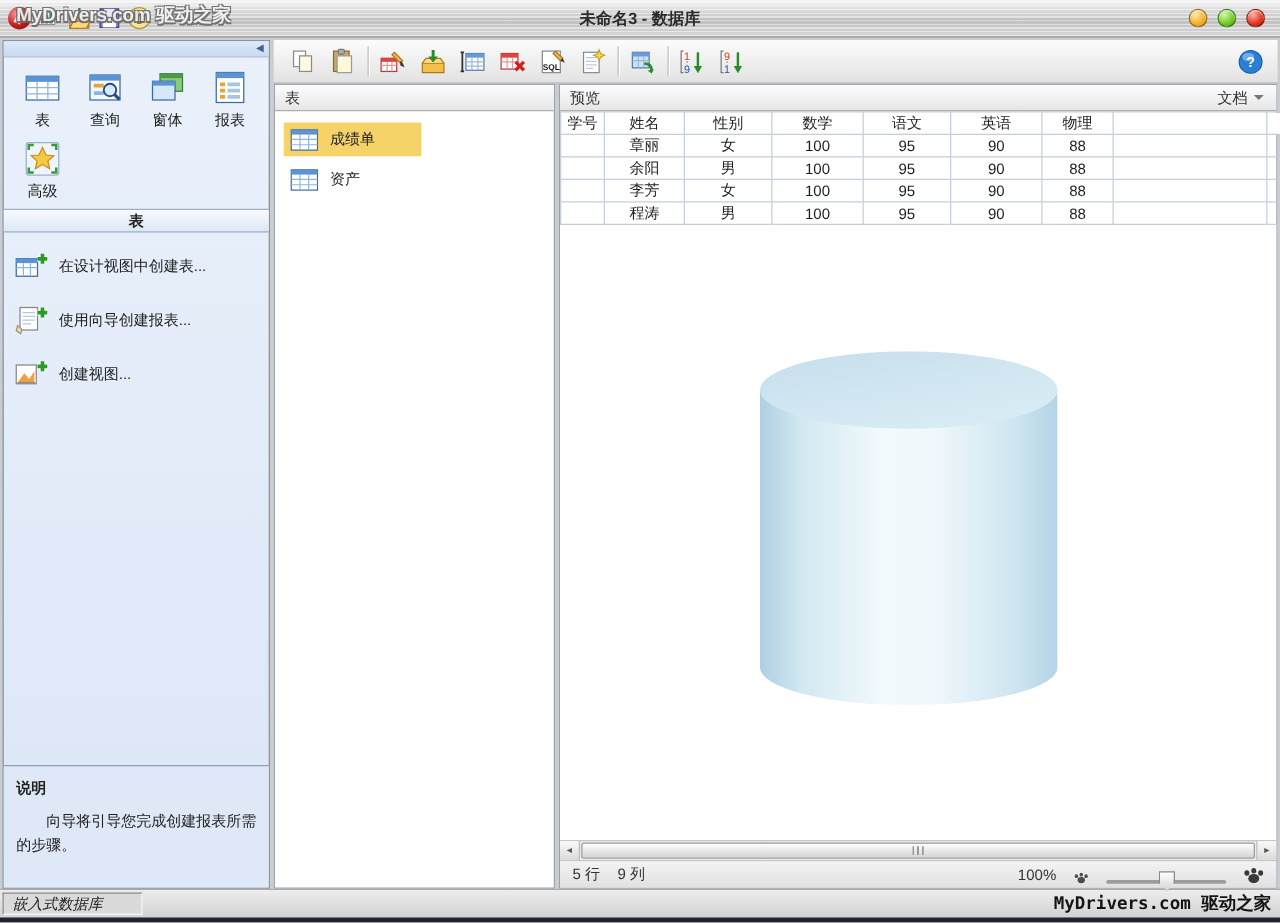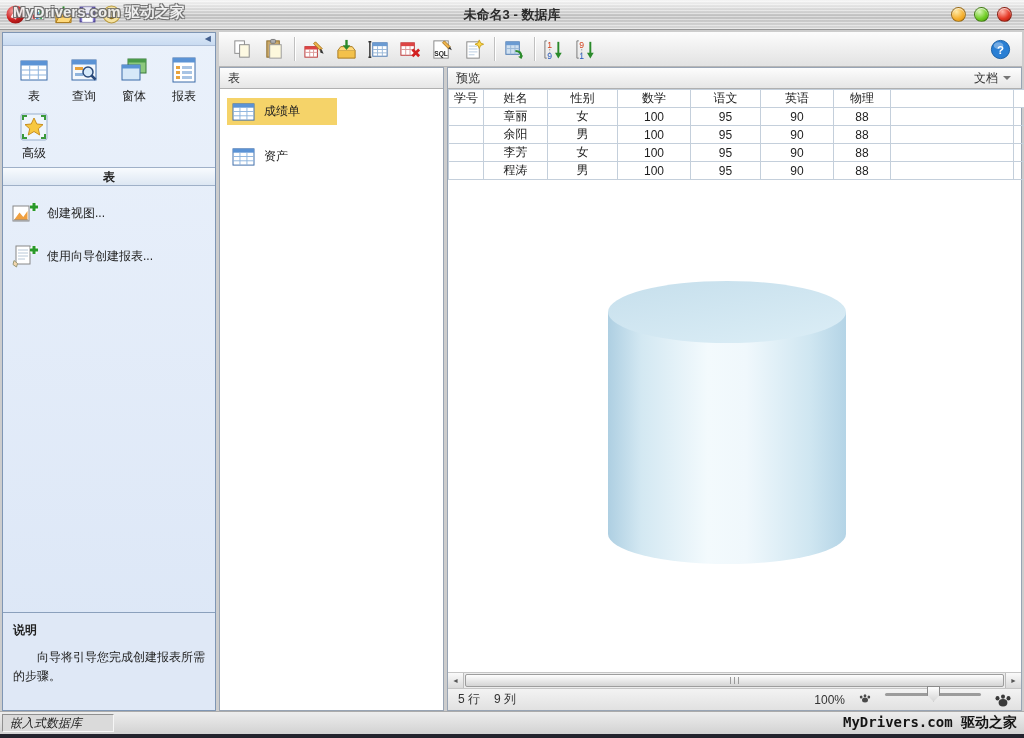--- a/index.html
+++ b/index.html
@@ -79,21 +79,21 @@
   .tool-btn { width:27px; height:27px; display:inline-flex; align-items:center; justify-content:center; border-radius:2px; }
   .tool-btn svg { width:23px; height:23px; }
   .tool-btn.help { margin-left:auto; }
 
   .content-row { flex:1 1 auto; display:flex; gap:3px; min-height:0; padding-bottom:0; }
   .tables-panel { width:225px; flex:0 0 225px; border:1px solid #98a4b4; background:#fff; display:flex; flex-direction:column; }
   .panel-header {
     height:21px; flex:0 0 21px; display:flex; align-items:center; padding:0 8px;
     background:linear-gradient(#fdfdfd,#e6e6e6); border-bottom:1px solid #b0b0b0; color:#333;
   }
-  .table-list { padding:9px 7px; display:flex; flex-direction:column; gap:18px; }
+  .table-list { padding:9px 7px; display:flex; flex-direction:column; gap:5px; }
   .list-item { display:flex; align-items:center; gap:9px; padding:3px 8px 3px 5px; width:max-content; min-width:110px; }
   .list-item.selected { background:#f5d369; }
   .list-item .licon { width:23px; height:21px; display:inline-flex; }
   .list-item .licon svg { width:100%; height:100%; }
 
   .preview-panel { flex:1 1 auto; border:1px solid #98a4b4; background:#fff; display:flex; flex-direction:column; min-width:0; }
   .preview-header { justify-content:space-between; }
   .doc-dd { display:flex; align-items:center; gap:5px; padding-right:2px; }
   .dd-arrow { width:0; height:0; border-left:4px solid transparent; border-right:4px solid transparent; border-top:4px solid #767676; }
 
@@ -118,21 +118,21 @@
     position:absolute; left:1px; right:1px; top:1px; bottom:1px;
     background:linear-gradient(#fefefe,#d4d4d4); border:1px solid #9d9d9d; border-radius:2px;
     display:flex; align-items:center; justify-content:center;
   }
   .hs-grip { width:9px; height:7px; background-image:repeating-linear-gradient(90deg,#9a9a9a 0 1px,rgba(0,0,0,0) 1px 4px); }
 
   .preview-status {
     height:22px; flex:0 0 22px; display:flex; align-items:center; gap:14px;
     padding:0 10px; background:linear-gradient(#f3f3f3,#e1e1e1); border-top:1px solid #c6c6c6; color:#333;
   }
-  .zoomer { margin-left:auto; display:flex; align-items:flex-start; gap:14px; }
+  .zoomer { margin-left:auto; display:flex; align-items:flex-end; gap:14px; }
   .paw { display:inline-flex; }
   .paw.small svg { width:12px; height:10px; }
   .paw.large svg { width:16px; height:14px; }
   .slider-track { width:96px; height:3px; background:#9c9c9c; border-radius:2px; position:relative; }
   .slider-thumb {
     position:absolute; left:42px; top:-7px; width:13px; height:16px;
     background:linear-gradient(#fdfdfd,#d6d6d6); border:1px solid #8a8a8a;
     clip-path:polygon(0 0,100% 0,100% 60%,50% 100%,0 60%);
   }
 
@@ -282,40 +282,52 @@
               </svg>
             </span>
             <div class="nlabel">高级</div>
           </div>
         </div>
       <div class="section-header">表</div>
       <div class="create-list" id="create-list">
           <div class="create-item">
             <span class="cicon" style="display: inline-flex;">
               <svg viewBox="0 0 27 27">
-                <rect x="2" y="6" width="16" height="15" fill="#fff" stroke="#888"></rect>
-                <path d="M3 20l5.5-7.5 3.8 4.6L16.5 11v9z" fill="#f0a040"></path>
-                <path d="M3 20h14" stroke="#888"></path>
+                <rect x="2" y="7" width="17" height="14" fill="#fff" stroke="#3a6aa8"></rect>
+                <rect x="2" y="7" width="17" height="3.5" fill="#5b93d5"></rect>
+                <path d="M2 14h17M7.7 10.5v10.5M13.3 10.5v10.5" stroke="#8fb4dd" fill="none"></path>
                 <path d="M19 7h8M23 3v8" stroke="#fff" stroke-width="5"></path>
                 <path d="M19 7h8M23 3v8" stroke="#2a9a2a" stroke-width="3"></path>
               </svg>
             </span>
-            <span>创建视图...</span>
+            <span>在设计视图中创建表...</span>
           </div>
           <div class="create-item">
             <span class="cicon" style="display: inline-flex;">
               <svg viewBox="0 0 27 27">
                 <rect x="5" y="3" width="14" height="18" fill="#fff" stroke="#888"></rect>
                 <path d="M7 7h10M7 10h10M7 13h10M7 16h7" stroke="#b8c8d8"></path>
                 <path d="M19 7h8M23 3v8" stroke="#fff" stroke-width="5"></path>
                 <path d="M19 7h8M23 3v8" stroke="#2a9a2a" stroke-width="3"></path>
                 <path d="M3 17.5l3.5 3-1 3.5-3.5-2.5z" fill="#f5d7ae" stroke="#997"></path>
               </svg>
             </span>
             <span>使用向导创建报表...</span>
+          </div>
+          <div class="create-item">
+            <span class="cicon" style="display: inline-flex;">
+              <svg viewBox="0 0 27 27">
+                <rect x="2" y="6" width="16" height="15" fill="#fff" stroke="#888"></rect>
+                <path d="M3 20l5.5-7.5 3.8 4.6L16.5 11v9z" fill="#f0a040"></path>
+                <path d="M3 20h14" stroke="#888"></path>
+                <path d="M19 7h8M23 3v8" stroke="#fff" stroke-width="5"></path>
+                <path d="M19 7h8M23 3v8" stroke="#2a9a2a" stroke-width="3"></path>
+              </svg>
+            </span>
+            <span>创建视图...</span>
           </div>
         </div>
       <div class="desc-panel">
         <div class="desc-title">说明</div>
         <div class="desc-text">向导将引导您完成创建报表所需的步骤。</div>
       </div>
     </div>
 
     <div class="right-col">
 

